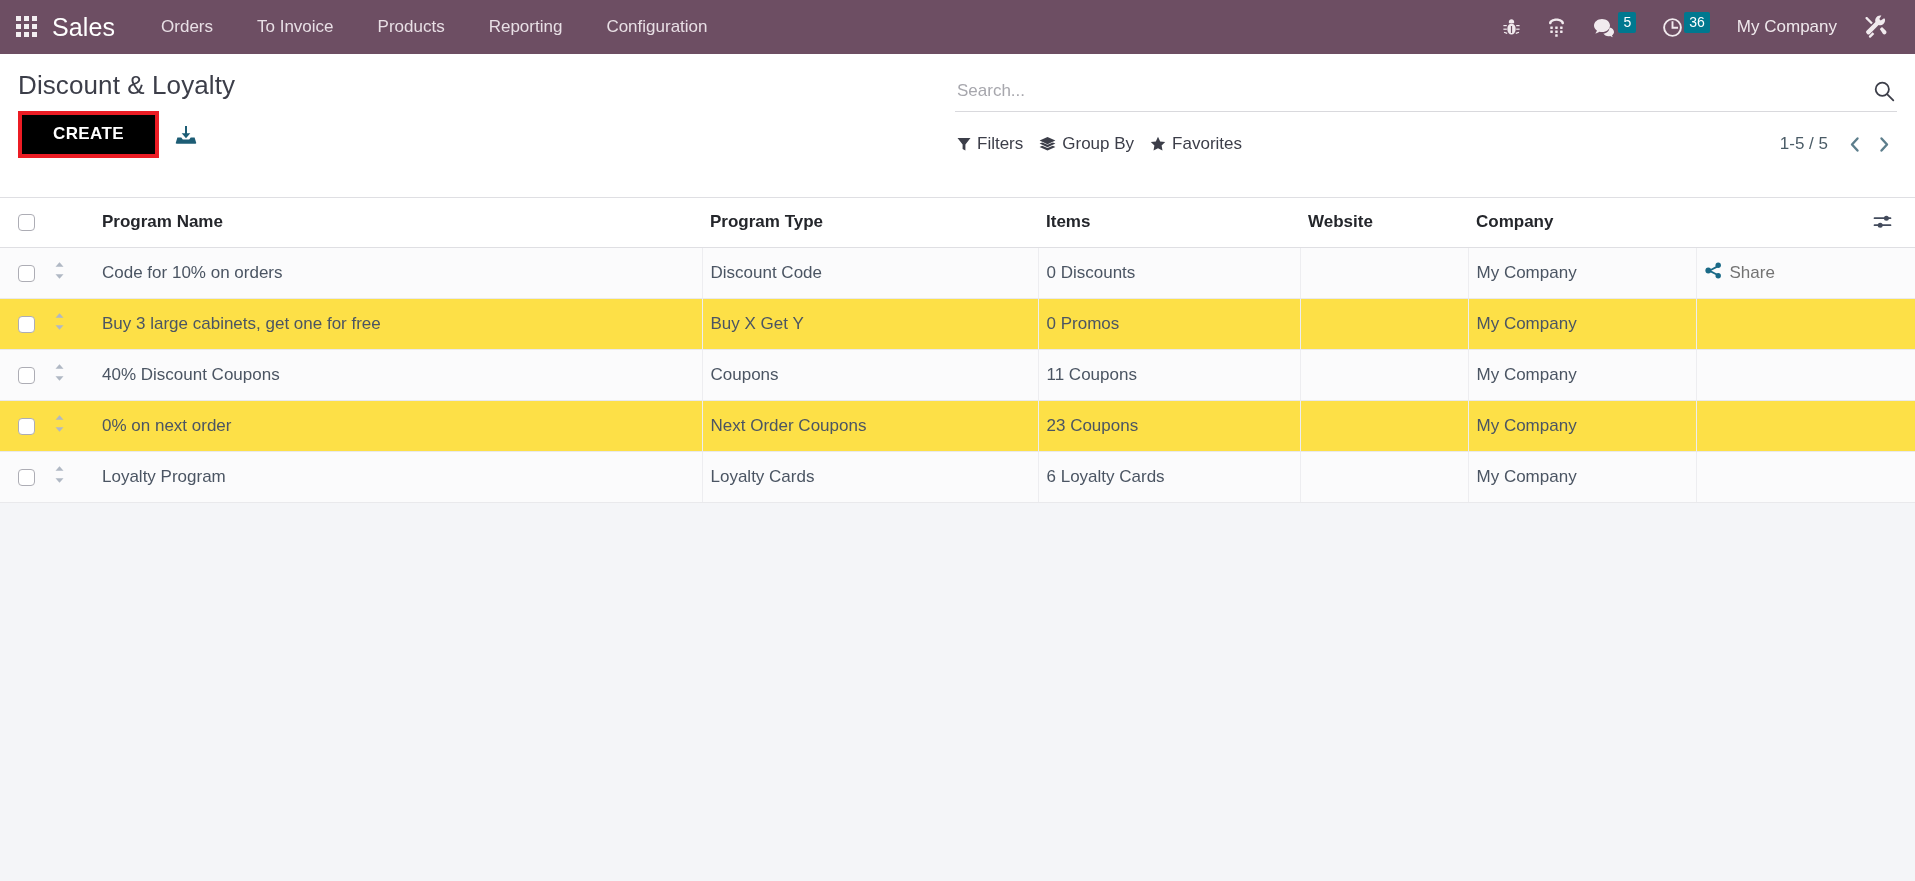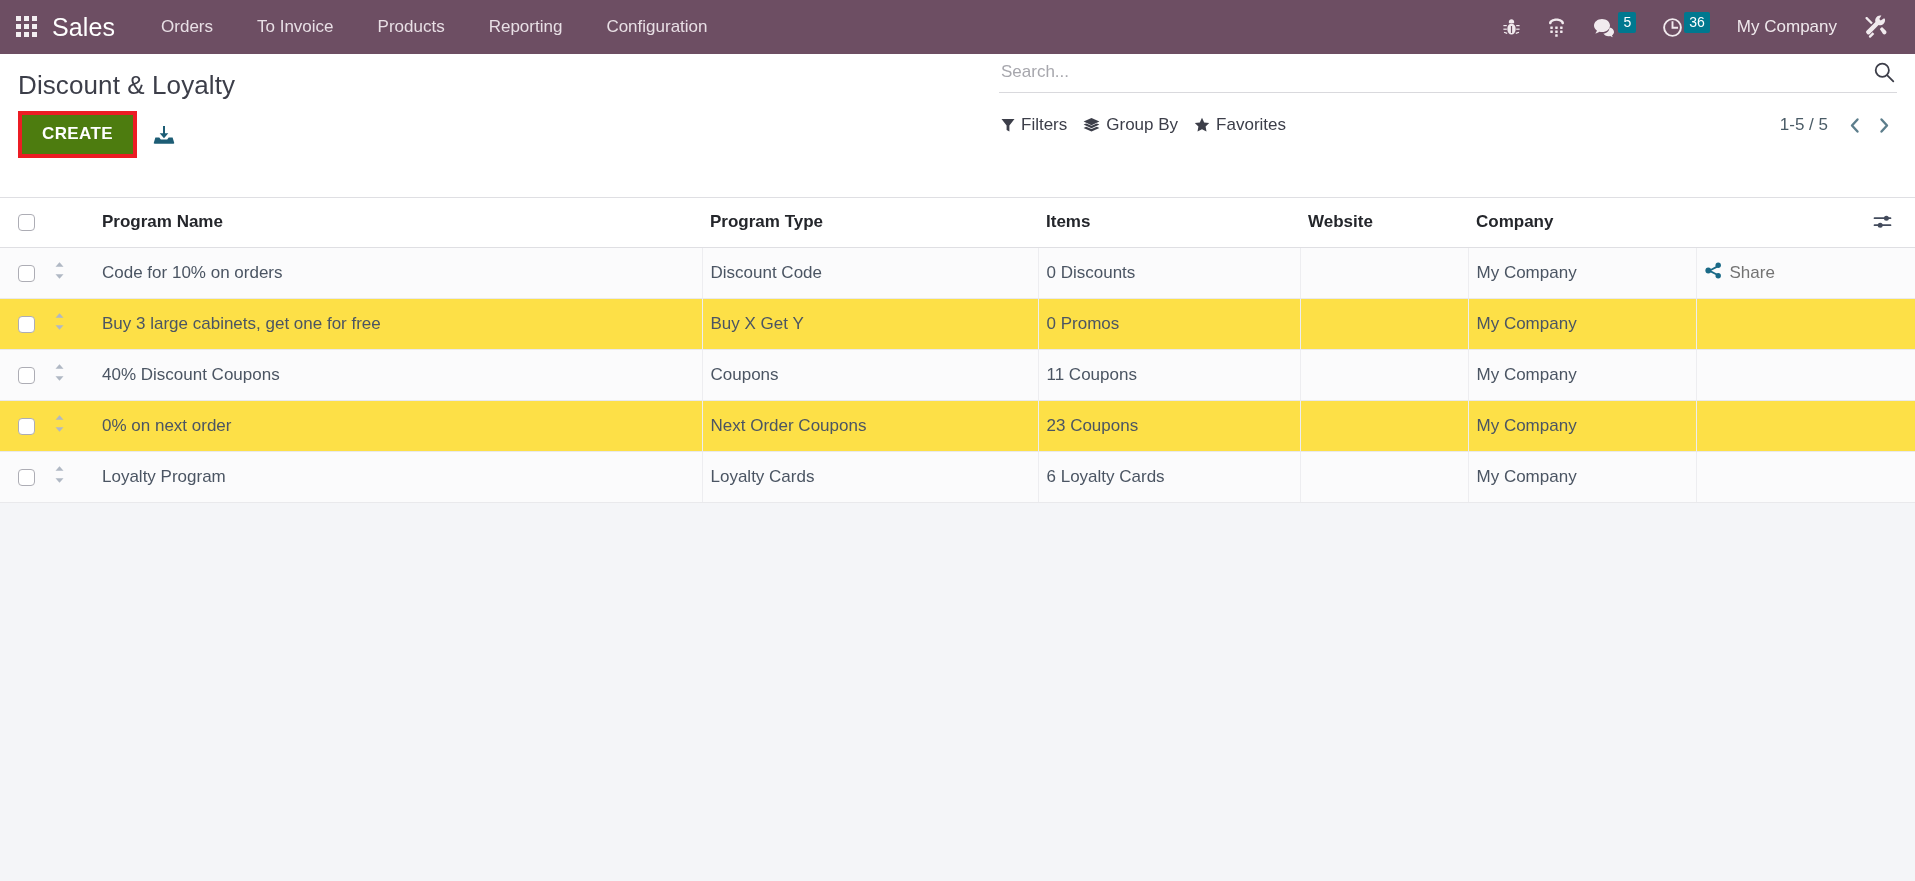--- a/index.html
+++ b/index.html
@@ -124,43 +124,43 @@
     letter-spacing: .1px;
   }
   .cp-actions { display: flex; align-items: center; gap: 6px; }
   .create-wrap {
     border: 4px solid #ec1c24;
     padding: 0;
     display: inline-block;
     line-height: 0;
   }
   .btn-create {
-    background: #4d7c0f;
+    background: #000000;
     color: #ffffff;
     border: none;
     font-size: 17px;
     font-weight: 700;
     letter-spacing: .4px;
-    padding: 9px 20px 10px;
+    padding: 9px 31px 10px;
     cursor: pointer;
     font-family: "Liberation Sans", sans-serif;
     display: block;
   }
   .import-icon {
     display: inline-flex;
     align-items: center;
     justify-content: center;
     padding: 6px 10px;
     cursor: pointer;
     color: #1d5d75;
   }
 
   .cp-right {
     position: absolute;
-    left: 955px; right: 18px; top: 1px; margin-left: 44px;
+    left: 955px; right: 18px; top: 20px;
   }
   .search-row {
     display: flex;
     align-items: center;
     border-bottom: 1px solid #d9d9dd;
     padding: 6px 2px 9px 2px;
   }
   .search-input {
     flex: 1;
     border: none;

